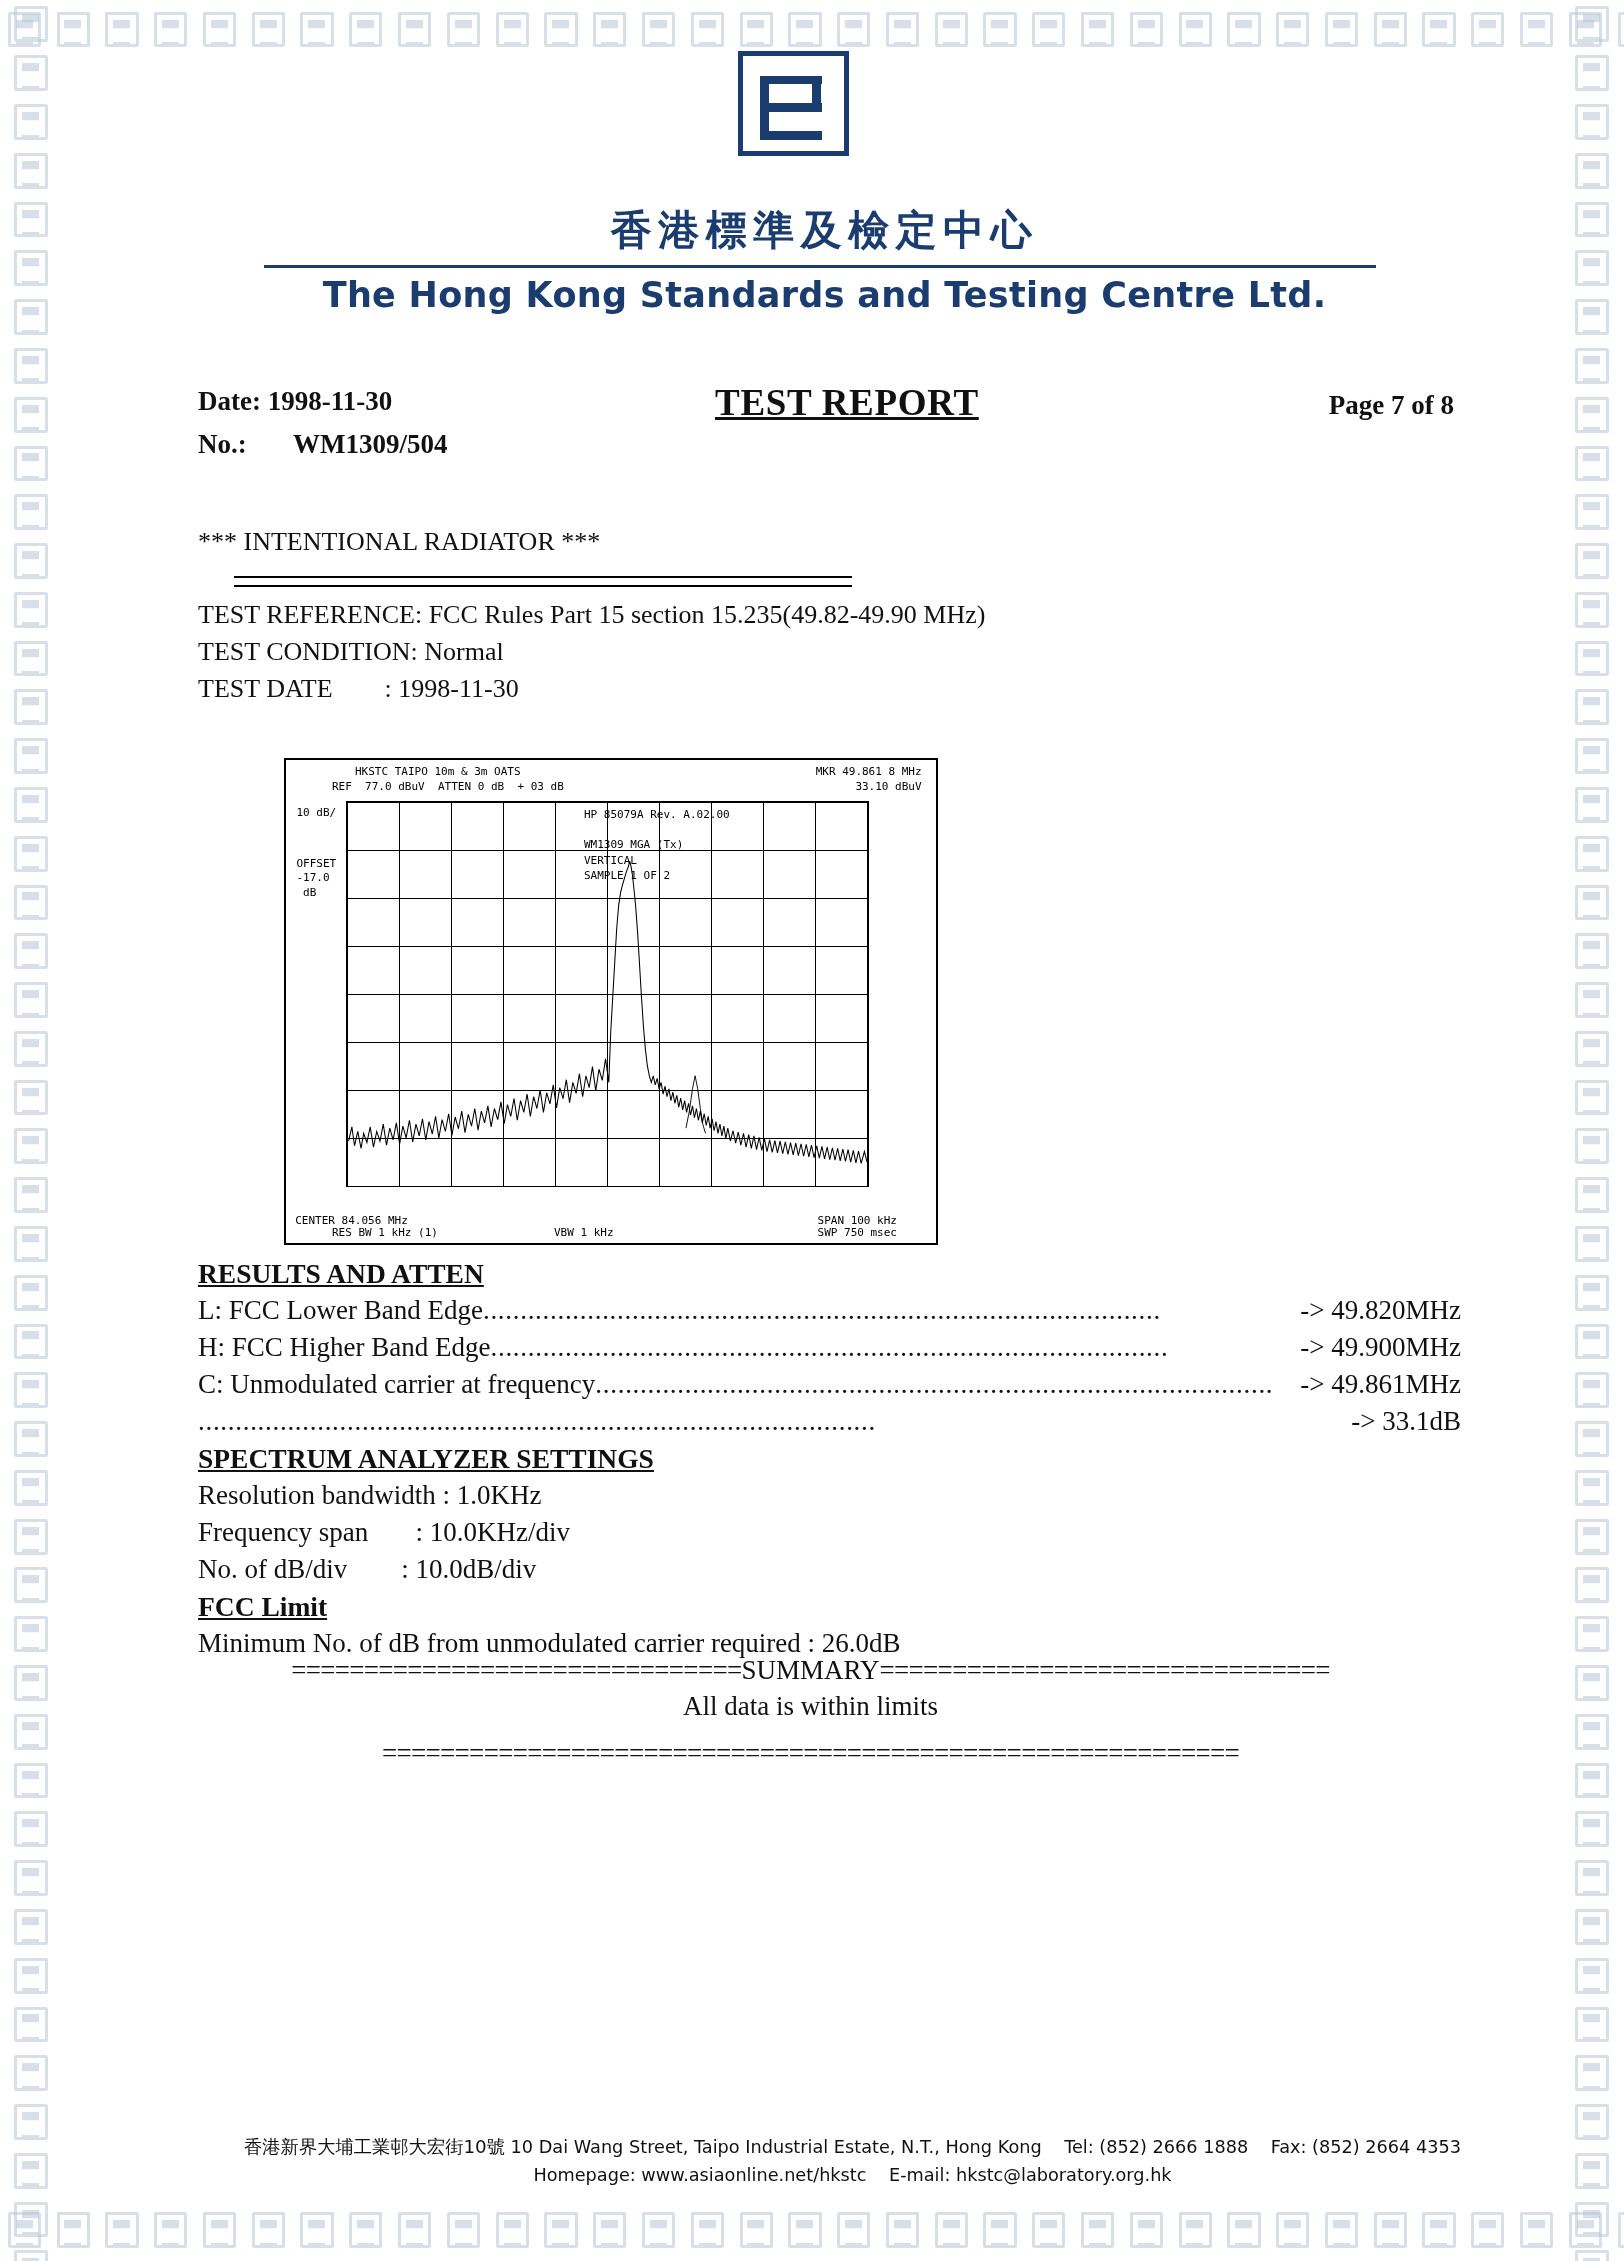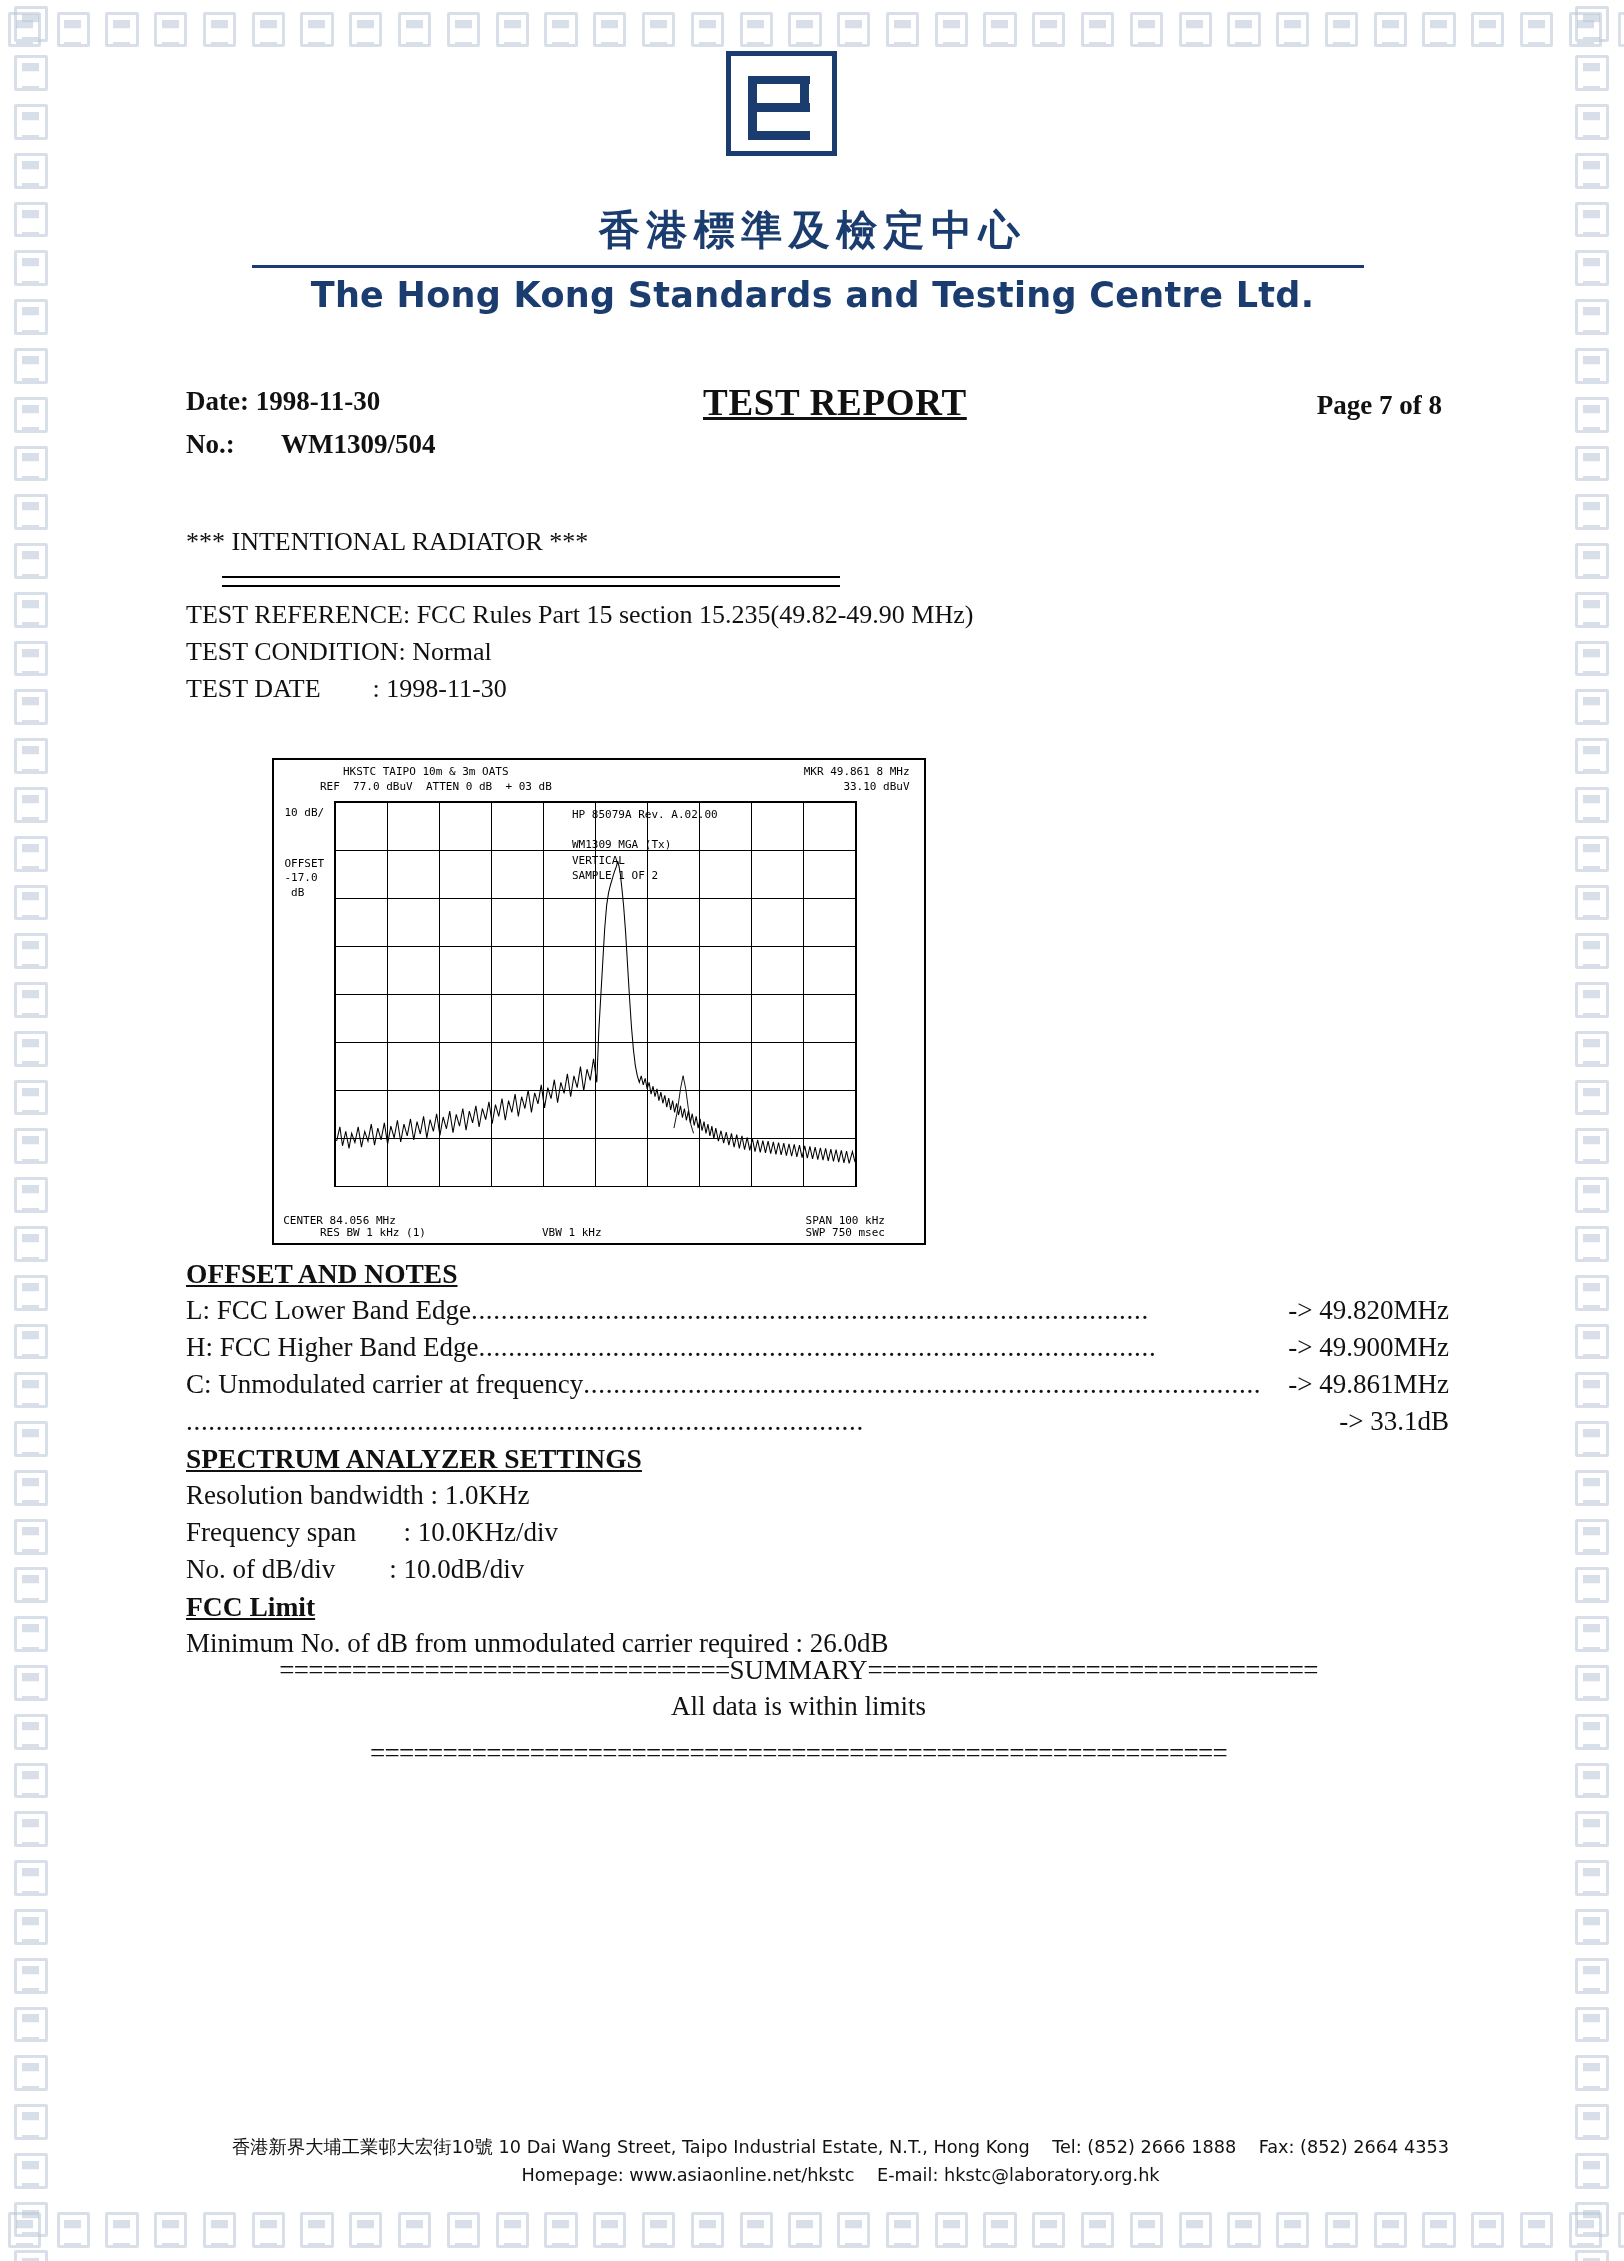--- a/index.html
+++ b/index.html
@@ -48,21 +48,21 @@
     left: 11.8px; top: 10.5px;
     width: 17px; height: 19.6px;
     border-top: 3.3px solid #b9c6d8;
     border-bottom: 3.3px solid #b9c6d8;
     box-shadow: inset 0 7.9px 0 -2.6px #b9c6d8;
   }
 
   
   .page {
     position: absolute;
-    left: 0; top: 0;
+    left: 12px; top: 0;
     width: 1563px; height: 2261px;
   }
   .logo-wrap {
     position: absolute;
     left: 726px;
     top: 51px;
     width: 115px;
     height: 108px;
   }
   .logo-box {
@@ -498,21 +498,21 @@
     </svg>
 
     <div class="plot-foot-l">CENTER 84.056 MHz</div>
     <div class="plot-foot-l2">RES BW 1 kHz (1)</div>
     <div class="plot-foot-r">SPAN 100 kHz</div>
     <div class="plot-foot-r2">SWP 750 msec</div>
     <div style="position:absolute; left:268px; bottom:3.9px;">VBW 1 kHz</div>
   </div>
 
   <div class="results">
-    <div class="hdr-u">OFFSET AND NOTES</div>
+    <div class="hdr-u">RESULTS AND ATTEN</div>
 
     <div class="dotrow">
       <span>L: FCC Lower Band Edge</span>
       <span class="dots">...........................................................................................</span>
       <span>-&gt; 49.820MHz</span>
     </div>
     <div class="dotrow">
       <span>H: FCC Higher Band Edge</span>
       <span class="dots">...........................................................................................</span>
       <span>-&gt; 49.900MHz</span>

